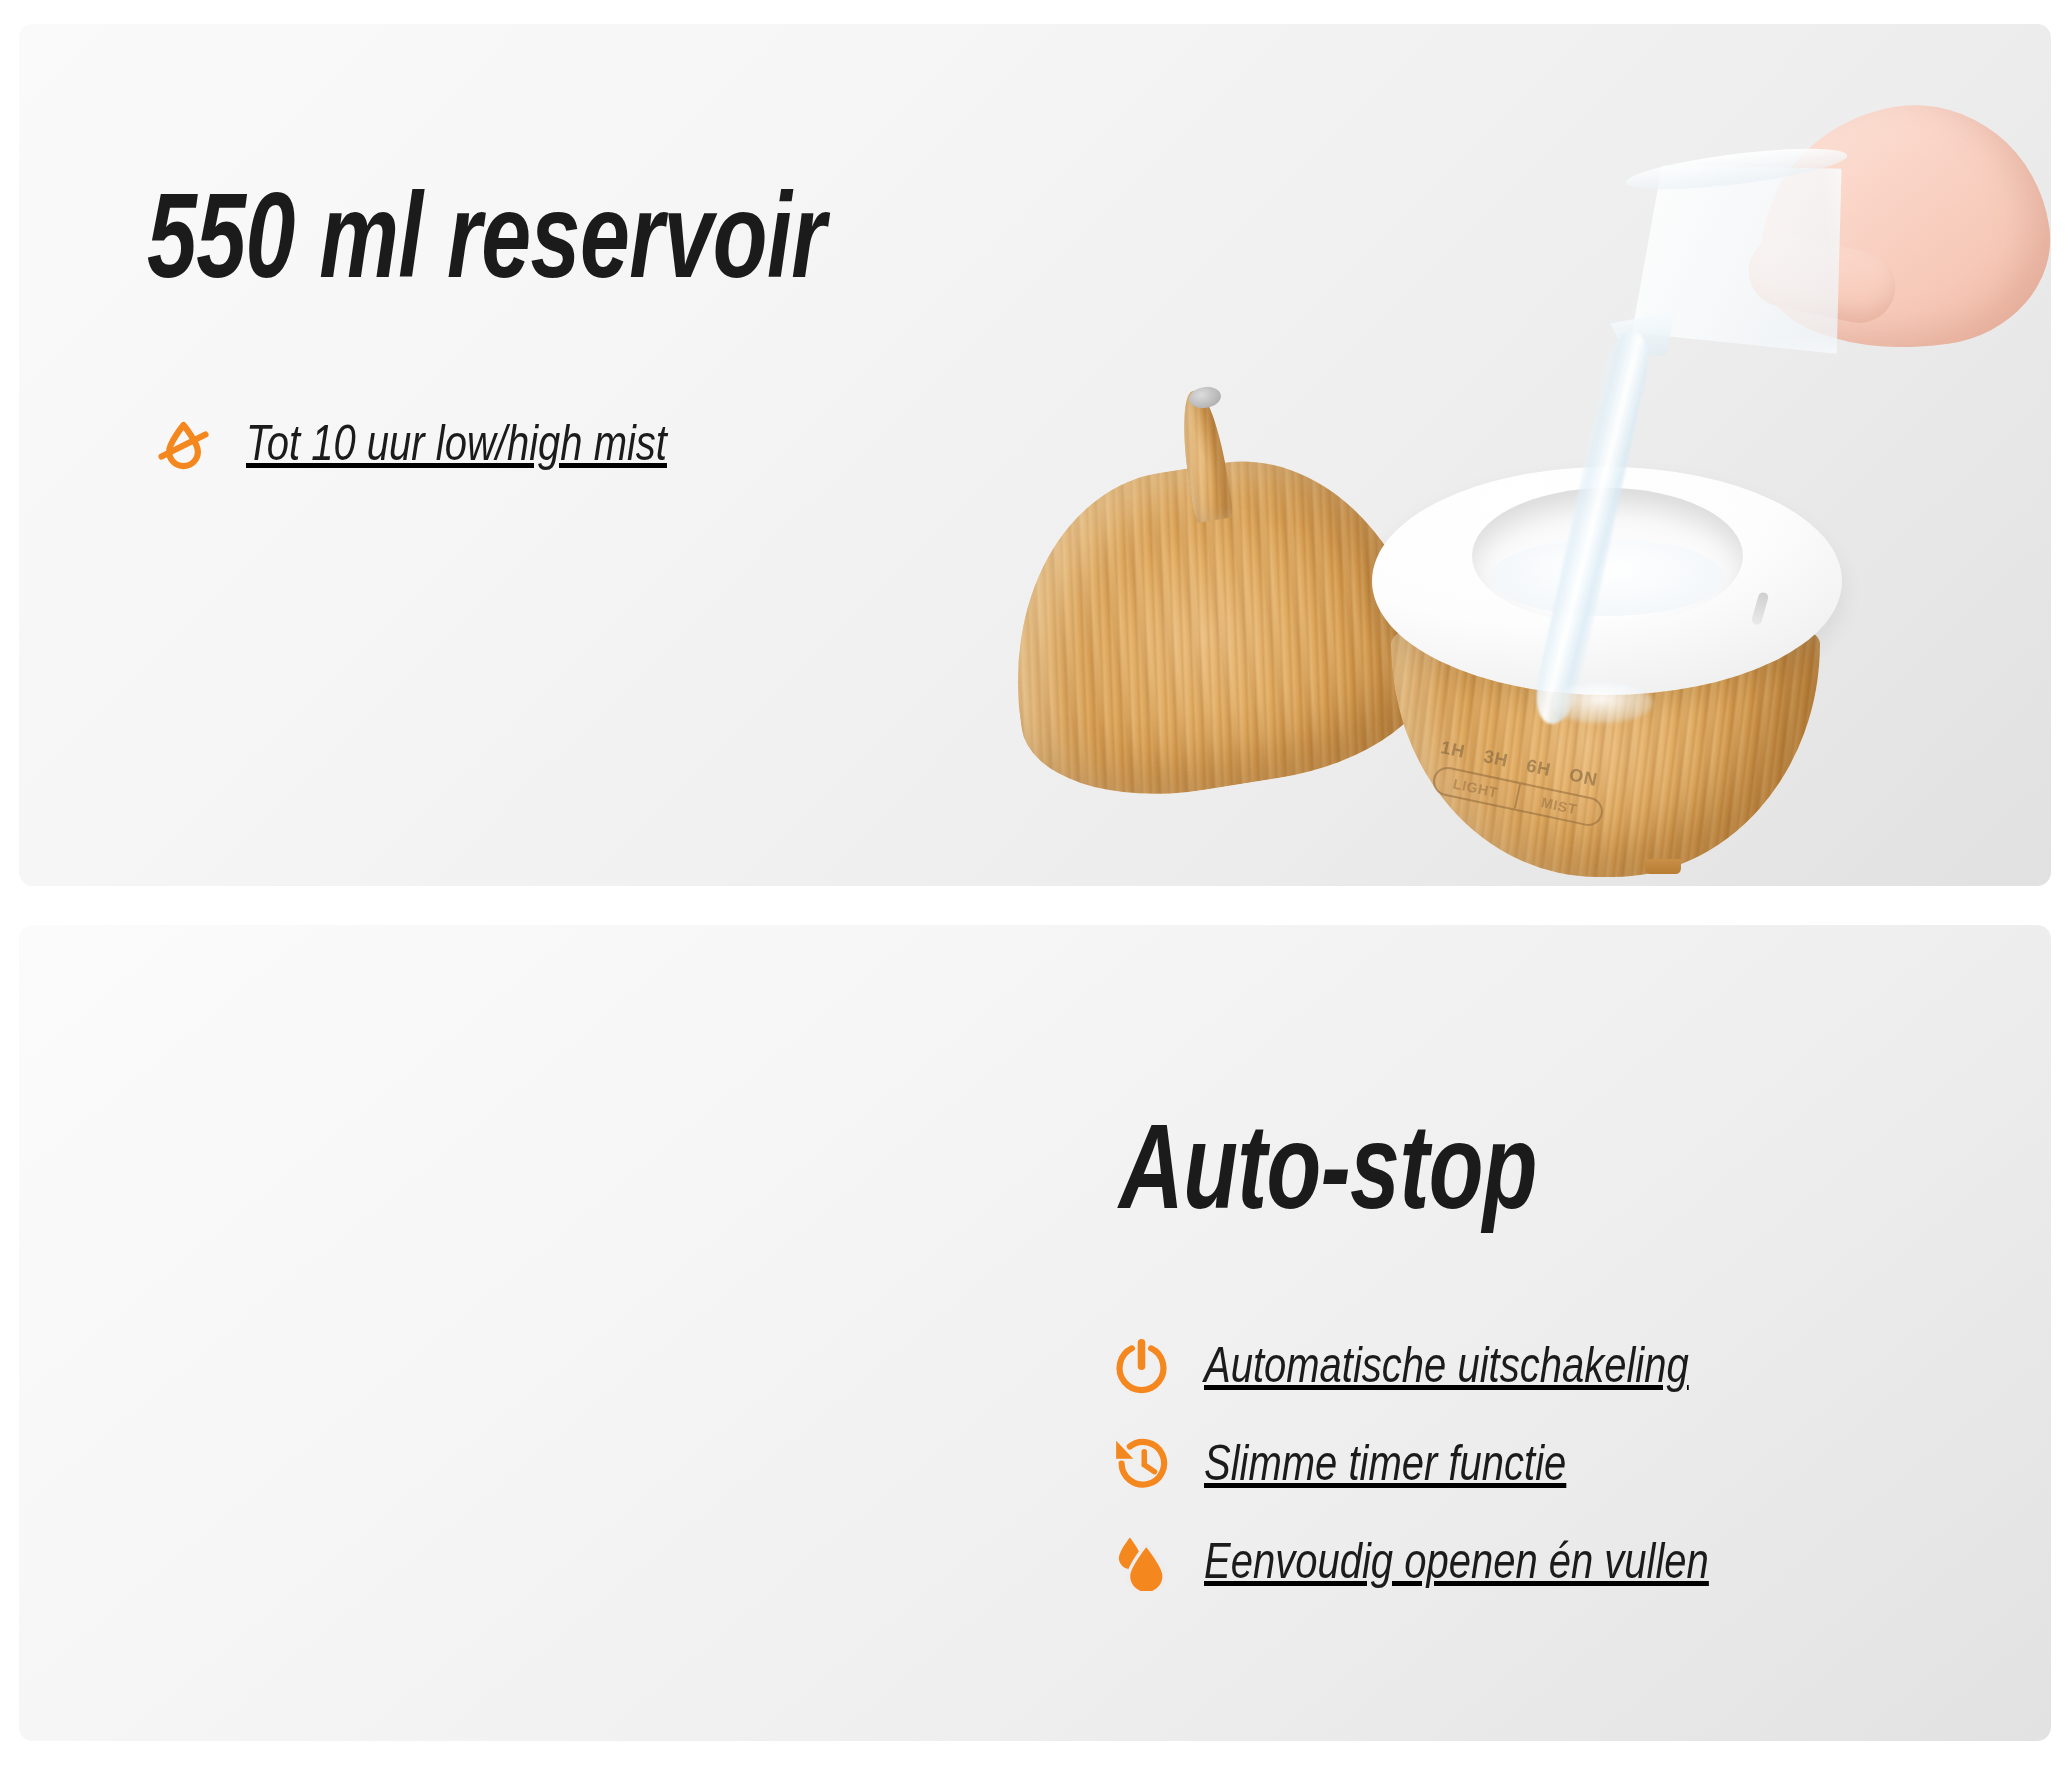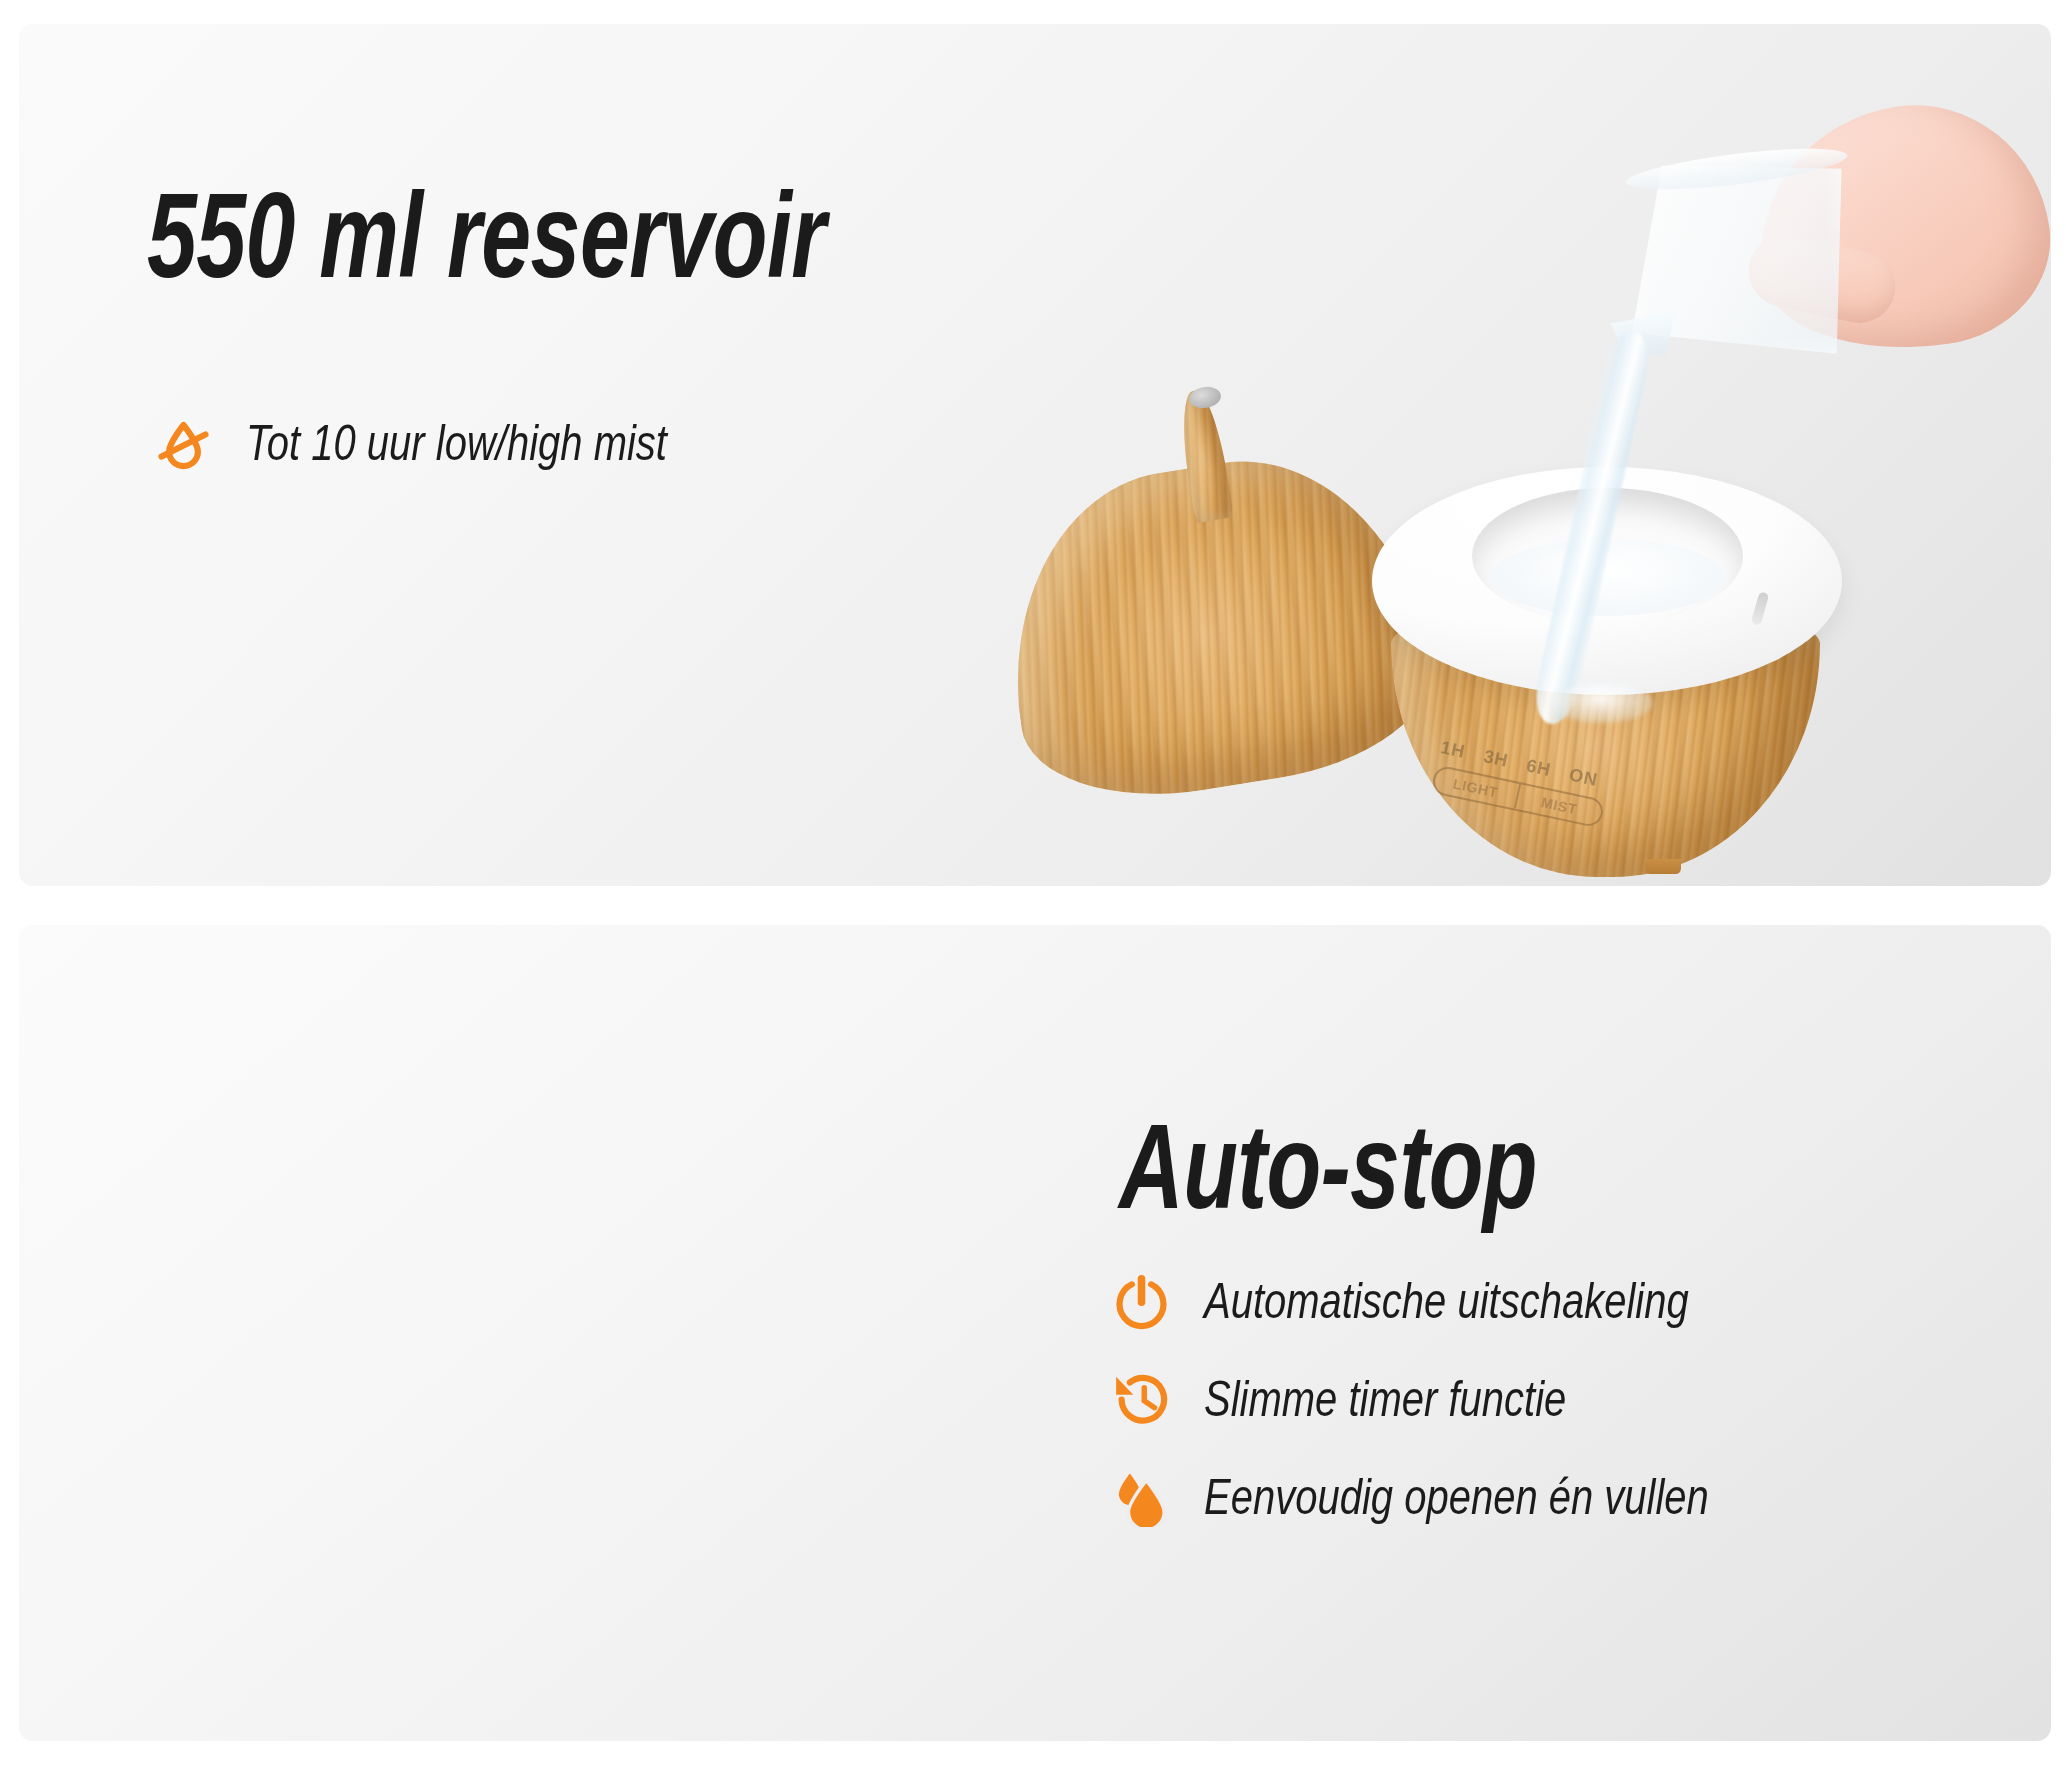--- a/index.html
+++ b/index.html
@@ -33,23 +33,23 @@
     color:#1b1b1b;
     letter-spacing:-0.7px;
     white-space:nowrap;
     transform:scaleX(0.74);
     transform-origin:left center;
   }
   #headline-top{ left:147px; top:165px; font-size:121px; }
   #headline-bottom{ left:1119px; top:1096px; font-size:121px; }
 
   
-  .feature-list{ position:absolute; }
+  .feature-list{ position:absolute;text-decoration:underline; }
   #features-top{ left:149px; top:394px; }
-  #features-bottom{ left:1107px; top:1252px; }
+  #features-bottom{ left:1107px; top:1316px; }
 
   .feature-row{
     display:flex; align-items:center;
     height:98px;
   }
   .feature-icon{
     width:68px; min-width:68px; height:68px;
     display:flex; align-items:center; justify-content:center;
   }
   .feature-icon svg{ display:block; }

